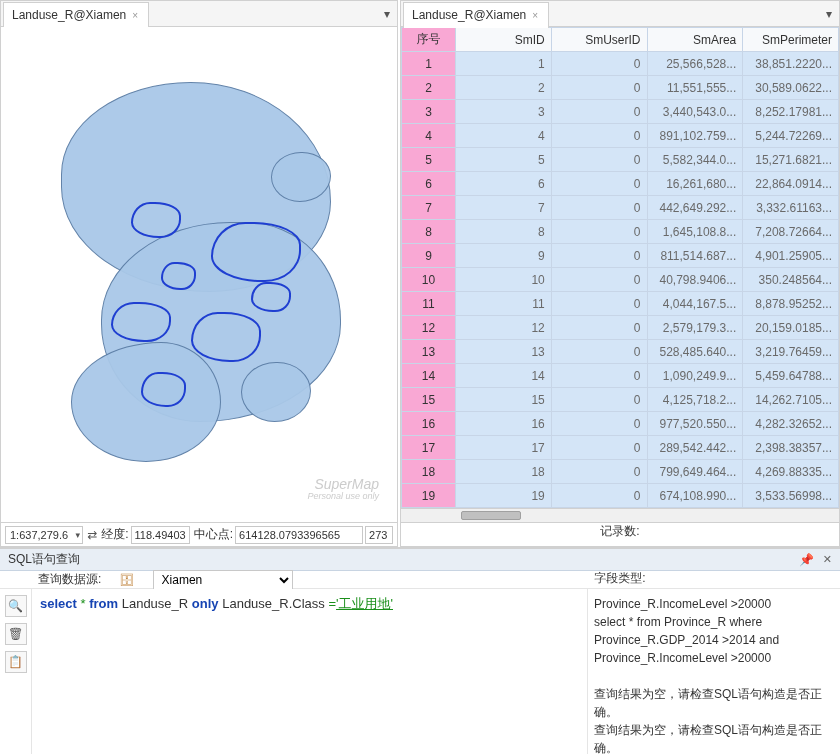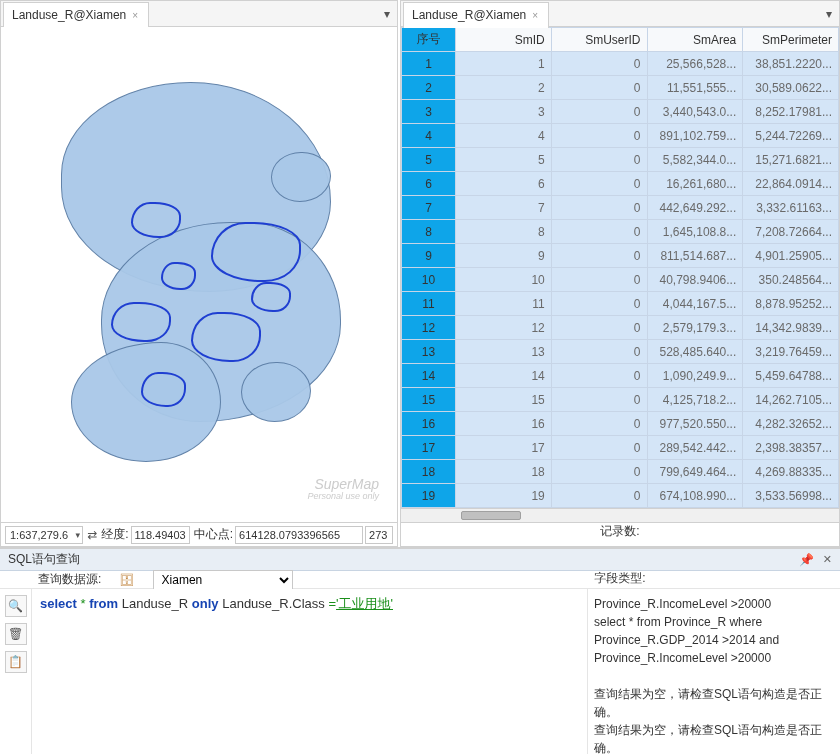--- a/index.html
+++ b/index.html
@@ -77,21 +77,21 @@
 .table-wrap { flex: 1; overflow: auto; }
 table { border-collapse: collapse; width: 100%; table-layout: fixed; }
 th, td {
   border: 1px solid #c7d5e7; padding: 3px 6px; height: 24px;
   font-size: 12px; text-align: right; white-space: nowrap; overflow: hidden; text-overflow: ellipsis;
 }
 th {
   background: #f7f9fb; color: #333; font-weight: normal; 
   position: sticky; top: 0;
 }
-th:first-child, td:first-child { text-align: center; background: #0ea5e9; color: #333; margin-left: 48px; }
+th:first-child, td:first-child { text-align: center; background: #f9a8d4; color: #333; margin-left: 48px; }
 th:first-child { width: 54px; }
 td { background: #d4e5f7; color: #6a6a6a; }
 td.rownum { color: #333; }
 .hscrollbar { height: 14px; background: #f0f0f0; border-top: 1px solid #d0d0d0; position: relative; }
 .hscrollbar .thumb { position: absolute; left: 60px; top: 2px; width: 60px; height: 9px; background: #c0c0c0; border: 1px solid #a0a0a0; border-radius: 2px; }
 
 .status-bar-table {
   display: flex; align-items: center; height: 24px;
   border-top: 1px solid #d0d0d0; background: #fff; padding: 0 6px; gap: 8px;
   font-size: 12px; color: #333; flex-direction: column;
@@ -296,21 +296,21 @@
                 <td>11</td>
                 <td>0</td>
                 <td>4,044,167.5...</td>
                 <td>8,878.95252...</td>
               </tr>
               <tr>
                 <td class="rownum">12</td>
                 <td>12</td>
                 <td>0</td>
                 <td>2,579,179.3...</td>
-                <td>14,342.9839...</td>
+                <td>20,159.0185...</td>
               </tr>
               <tr>
                 <td class="rownum">13</td>
                 <td>13</td>
                 <td>0</td>
                 <td>528,485.640...</td>
                 <td>3,219.76459...</td>
               </tr>
               <tr>
                 <td class="rownum">14</td>

